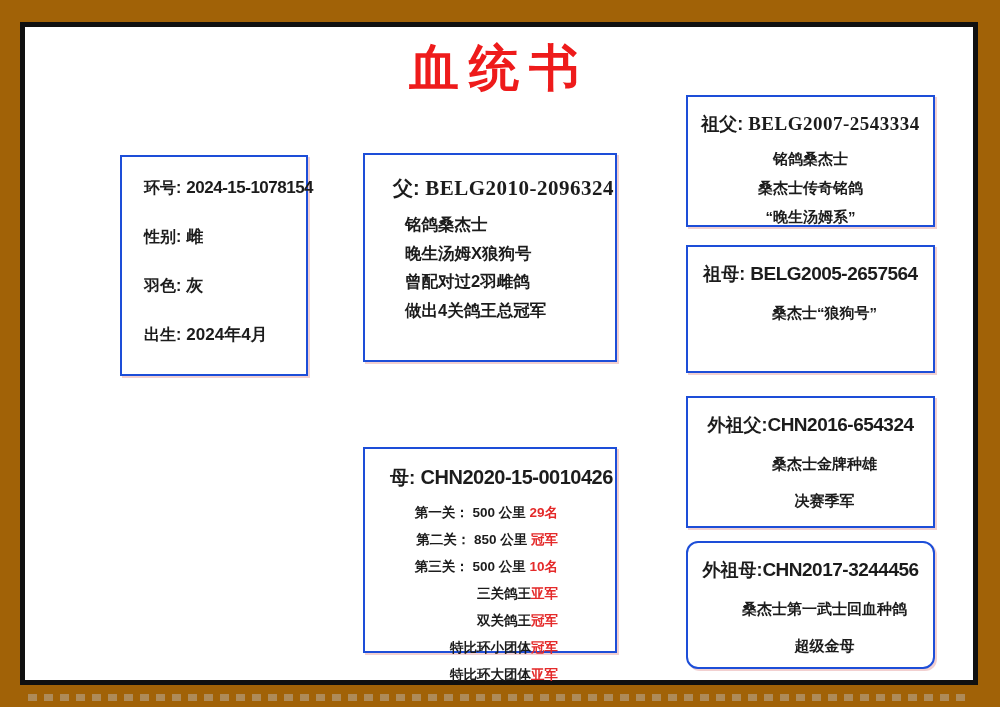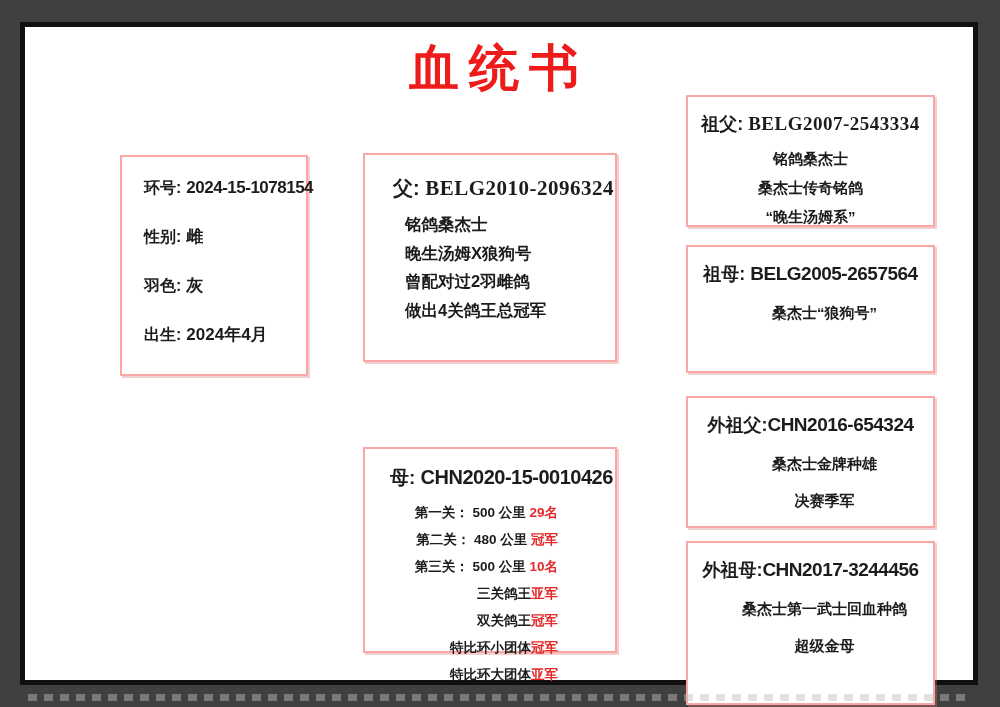--- a/index.html
+++ b/index.html
@@ -5,21 +5,21 @@
   * { margin:0; padding:0; box-sizing:border-box; }
   html,body { background:#ffffff; }
   body {
     font-family:"Liberation Sans", sans-serif;
     color:#1c1c1c;
     -webkit-font-smoothing:antialiased;
   }
   .page {
     position:relative;
     width:1000px; height:707px;
-    background:#404040;
+    background:#a16207;
     overflow:hidden;
   }
   .outer-border {
     position:absolute;
     left:20px; top:22px;
     width:958px; height:663px;
     border:5px solid #101010;
     background:#ffffff;
   }
   .title {
@@ -28,21 +28,21 @@
     width:100%;
     text-align:center;
     font-family:"Liberation Serif", serif;
     font-size:50px;
     font-weight:900;
     letter-spacing:10px;
     color:#ee1b1b;
   }
   .box {
     position:absolute;
-    border:2px solid #fca5a5;
+    border:2px solid #1d4ed8;
     background:#ffffff;
     box-shadow:2px 2px 0 rgba(219,120,120,0.35);
   }
   
   .info-box { left:95px; top:128px; width:188px; height:221px; padding:20px 6px 0 22px; }
   .info-line { margin-bottom:27px; line-height:22px; white-space:nowrap; }
   .info-label { font-size:16px; font-weight:700; }
   .info-value { font-size:17px; font-weight:700; margin-left:5px; }
   .num { font-family:"Liberation Sans", sans-serif; font-weight:700; letter-spacing:-0.5px; }
   
@@ -56,21 +56,21 @@
   .mother-title { padding:16px 0 8px 14px; font-size:19px; font-weight:700; white-space:nowrap;margin-left:11px; }
   .ring-sans { font-family:"Liberation Sans", sans-serif; font-weight:700; font-size:20px; letter-spacing:-0.5px; }
   .results { margin-left:38px; width:155px; text-align:right; }
   .result-line { font-size:13.5px; font-weight:700; line-height:27px; white-space:nowrap; }
   .result-red { color:#e42a2a; }
   
   .gbox { left:661px; width:249px; }
   .gbox-zf  { top:68px;  height:132px; }
   .gbox-zm  { top:218px; height:128px; }
   .gbox-wzf { top:369px; height:132px; }
-  .gbox-wzm { top:514px; height:164px; }
+  .gbox-wzm { top:514px; height:128px;border-radius:12px; }
   .gbox-title { text-align:center; padding-top:15px; font-size:18px; font-weight:700; white-space:nowrap; }
   .gbox-title .ring-serif { font-size:19px; }
   .gbox-title .ring-sans { font-size:19px; }
   .gbox-details { text-align:center; margin-top:8px; }
   .gbox-details .detail-line { font-size:15px; font-weight:700; }
   .details-tight .detail-line { line-height:29px; }
   .details-loose .detail-line { line-height:37px;padding-left:28px; }
   
   .cutoff-strip {
     position:absolute;
@@ -119,21 +119,21 @@
     <div class="box mother-box">
       <div class="mother-title">
         <span>母:</span>
         <span class="ring-sans">CHN2020-15-0010426</span>
       </div>
       <div class="results">
         <div class="result-line">
           <span>第一关： 500 公里 </span><span class="result-red">29名</span>
         </div>
         <div class="result-line">
-          <span>第二关： 480 公里 </span><span class="result-red">冠军</span>
+          <span>第二关： 850 公里 </span><span class="result-red">冠军</span>
         </div>
         <div class="result-line">
           <span>第三关： 500 公里 </span><span class="result-red">10名</span>
         </div>
         <div class="result-line">
           <span>三关鸽王</span><span class="result-red">亚军</span>
         </div>
         <div class="result-line">
           <span>双关鸽王</span><span class="result-red">冠军</span>
         </div>

